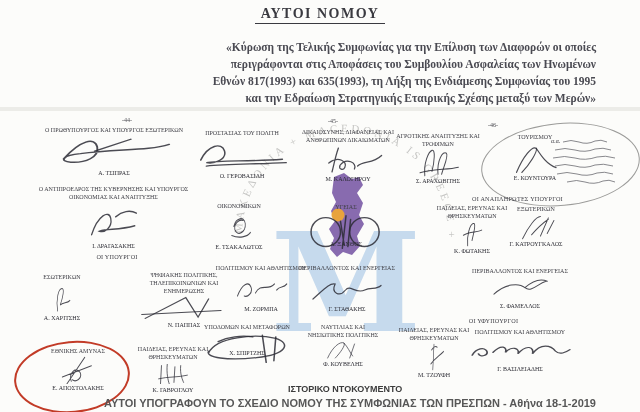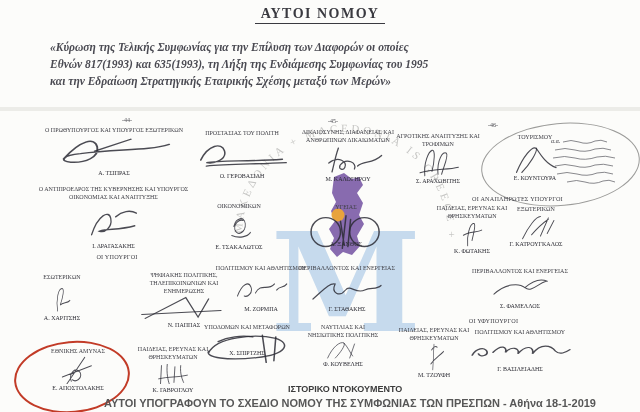--- a/index.html
+++ b/index.html
@@ -1,22 +1,22 @@
 <!DOCTYPE html>
 <html><head>
 <meta charset="utf-8">
 <style>
   html,body{margin:0;padding:0;}
   #page{position:relative;width:640px;height:412px;background:#fcfcfa;overflow:hidden;
         font-family:"Liberation Serif",serif;}
   .ttl{position:absolute;top:4px;left:0;right:0;text-align:center;}
   .ttl span{display:inline-block;font-size:14px;font-weight:bold;letter-spacing:1.5px;
         color:#3a3a40;border-bottom:1.5px solid #3a3a40;padding:0 6px 1px 6px;}
-  .sub{position:absolute;top:39px;left:50px;width:540px;text-align:left;
-        font-size:11.5px;line-height:17px;font-weight:bold;color:#4a4a52;font-style:italic;}
+  .sub{position:absolute;top:39px;left:56px;width:540px;text-align:right;
+        font-size:11.5px;line-height:17px;font-weight:bold;color:#4a4a52;}
   .band{position:absolute;left:0;right:0;top:107px;height:4px;background:#e7e7e3;opacity:.8;}
   .pg{position:absolute;font-size:6px;color:#45454c;width:30px;text-align:center;}
   .sg{position:absolute;display:flex;flex-direction:column;align-items:center;text-align:center;z-index:2;}
   .lbl{font-size:6px;line-height:1.3;color:#3f3f46;}
   .hdr{position:absolute;font-size:6.2px;color:#3f3f46;text-align:center;z-index:2;letter-spacing:.2px;}
   .nm{font-size:6px;line-height:1.2;color:#2d2d35;margin-top:1px;white-space:nowrap;}
   svg.sig{display:block;}
   svg.sig path,svg.sig circle{fill:none;stroke:#2b2b35;stroke-width:1.6;stroke-linecap:round;opacity:.85;}
   .ellipse-red{position:absolute;left:14px;top:341px;width:112px;height:68px;border:2px solid #c23b27;
         border-radius:50%;transform:rotate(-5deg);z-index:3;}
@@ -44,20 +44,21 @@
     <text x="121" y="216" text-anchor="middle" font-family="DejaVu Serif, serif" font-weight="bold" font-size="136" fill="#b9d2ea" opacity="0.8">M</text>
     <path fill="#7b5ba6" opacity="0.9" d="M109,62 l10,-4 8,6 7,-2 4,8 -6,8 6,10 -4,12 5,9 -7,12 3,10 -8,9 -9,-3 -6,5 -7,-8 4,-11 -5,-9 6,-8 -4,-10 5,-9 -4,-9 z"></path>
     <circle cx="113" cy="100" r="6.5" fill="#e8a33d"></circle>
   </svg>
 
   <div class="ttl">
     <span>ΑΥΤΟΙ ΝΟΜΟΥ</span>
   </div>
   <div class="sub">
     <div>«Κύρωση της Τελικής Συμφωνίας για την Επίλυση των Διαφορών οι οποίες</div>
+    <div>περιγράφονται στις Αποφάσεις του Συμβουλίου Ασφαλείας των Ηνωμένων</div>
     <div>Εθνών 817(1993) και 635(1993), τη Λήξη της Ενδιάμεσης Συμφωνίας του 1995</div>
     <div>και την Εδραίωση Στρατηγικής Εταιρικής Σχέσης μεταξύ των Μερών»</div>
   </div>
   <div class="band"></div>
 
   <span class="pg" style="left:112px;top:117px;">-44-</span>
   <span class="pg" style="left:318px;top:118px;">-45-</span>
   <span class="pg" style="left:478px;top:122px;">-46-</span>
 
   <div class="sg" style="left:38px;top:127px;width:152px;">

